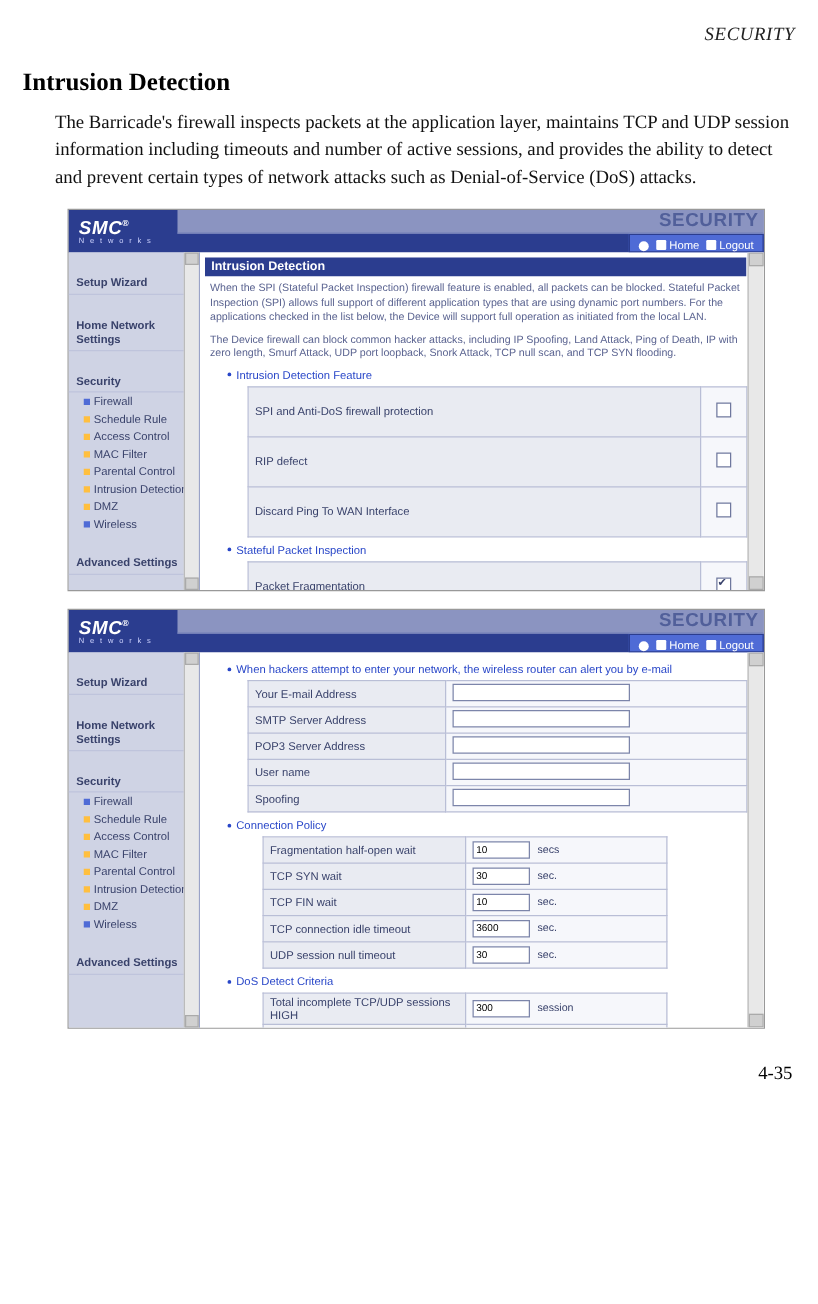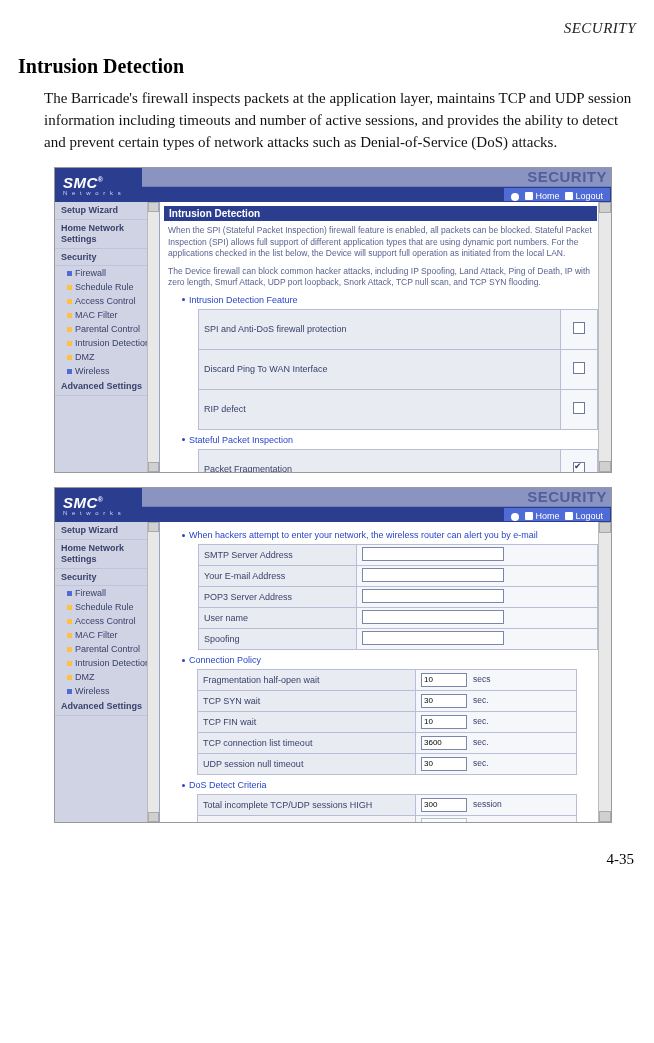--- a/index.html
+++ b/index.html
@@ -128,21 +128,21 @@
   .sb-scroll {
     position:absolute; right:0; top:0; bottom:0; width:11px;
     background:#e8e8e8; border-left:1px solid #bbb;
   }
   .sb-scroll::before, .sb-scroll::after{
     content:""; position:absolute; left:0; right:0; height:10px;
     background:#d0d0d0; border:1px solid #aaa; box-sizing:border-box;
   }
   .sb-scroll::before{top:0;} .sb-scroll::after{bottom:0;}
   .sb-item {
-    padding: 3px 4px 3px 6px;
+    padding: 19px 4px 3px 6px;
     border-bottom: 1px solid #bfc4dc;
     color: #39426b;
     font-weight: bold;
     font-size: 9px;
     line-height: 1.2;
   }
   .sb-sub {
     padding: 2px 4px 2px 12px;
     color: #39426b;
     font-size: 9px;
@@ -221,21 +221,21 @@
     content:"✔"; position:absolute; left:0; top:-2px;
     font-size:9px; color:#39426b;
   }
   table.form { border-collapse: collapse; margin-left:30px; font-size:9px; width:400px;}
   table.form td { border:1px solid #b9bed6; padding:2px 5px; height:16px; background:#e9ebf2; color:#39426b;}
   table.form td.inp { background:#f6f7fb; width:230px;}
   .txt {
     display:inline-block; width:140px; height:12px; border:1px solid #7c85aa;
     background:#fff;
   }
-  table.pol { border-collapse: collapse; margin-left:29px; font-size:9px; width:380px;}
+  table.pol { border-collapse: collapse; margin-left:42px; font-size:9px; width:324px;}
   table.pol td { border:1px solid #b9bed6; padding:2px 5px; height:16px; background:#e9ebf2; color:#39426b;}
   table.pol td.val { background:#f6f7fb; width:150px;}
   .numbox {
     display:inline-block; width:40px; height:12px; border:1px solid #7c85aa;
     background:#fff; font-size:8px; padding:0 2px; line-height:12px; color:#000;
   }
   .unit { font-size:8.5px; color:#39426b; margin-left:6px;}
   .footer-pg {
     text-align: right;
     font-size: 15px;
@@ -330,25 +330,25 @@
         <div class="blue-link">
             <span>Intrusion Detection Feature</span>
           </div>
         <table class="cfg">
           <tbody>
               <tr>
                 <td>SPI and Anti-DoS firewall protection</td>
                 <td class="chk"><span class="ck"></span></td>
               </tr>
           <tr>
+                <td>RIP defect</td>
+                <td class="chk"><span class="ck"></span></td>
+              </tr>
+          <tr>
                 <td>Discard Ping To WAN Interface</td>
-                <td class="chk"><span class="ck"></span></td>
-              </tr>
-          <tr>
-                <td>RIP defect</td>
                 <td class="chk"><span class="ck"></span></td>
               </tr>
         </tbody>
           </table>
         <div class="blue-link">
             <span>Stateful Packet Inspection</span>
           </div>
         <table class="cfg">
           <tbody>
               <tr>
@@ -442,25 +442,25 @@
         <div class="sb-item">Advanced Settings</div>
         <div class="sb-scroll"></div>
       </div>
       <div class="main">
         <div class="blue-link" style="margin-top:4px">
             <span>When hackers attempt to enter your network, the wireless router can alert you by e-mail</span>
           </div>
         <table class="form">
           <tbody>
               <tr>
+                <td>Your E-mail Address</td>
+                <td class="inp"><span class="txt"></span></td>
+              </tr>
+          <tr>
                 <td>SMTP Server Address</td>
-                <td class="inp"><span class="txt"></span></td>
-              </tr>
-          <tr>
-                <td>Your E-mail Address</td>
                 <td class="inp"><span class="txt"></span></td>
               </tr>
           <tr>
                 <td>POP3 Server Address</td>
                 <td class="inp"><span class="txt"></span></td>
               </tr>
           <tr>
                 <td>User name</td>
                 <td class="inp"><span class="txt"></span></td>
               </tr>
@@ -481,21 +481,21 @@
               </tr>
           <tr>
                 <td>TCP SYN wait</td>
                 <td class="val"><span class="numbox">30</span><span class="unit">sec.</span></td>
               </tr>
           <tr>
                 <td>TCP FIN wait</td>
                 <td class="val"><span class="numbox">10</span><span class="unit">sec.</span></td>
               </tr>
           <tr>
-                <td>TCP connection list timeout</td>
+                <td>TCP connection idle timeout</td>
                 <td class="val"><span class="numbox">3600</span><span class="unit">sec.</span></td>
               </tr>
           <tr>
                 <td>UDP session null timeout</td>
                 <td class="val"><span class="numbox">30</span><span class="unit">sec.</span></td>
               </tr>
         </tbody>
           </table>
         <div class="blue-link">
             <span>DoS Detect Criteria</span>

